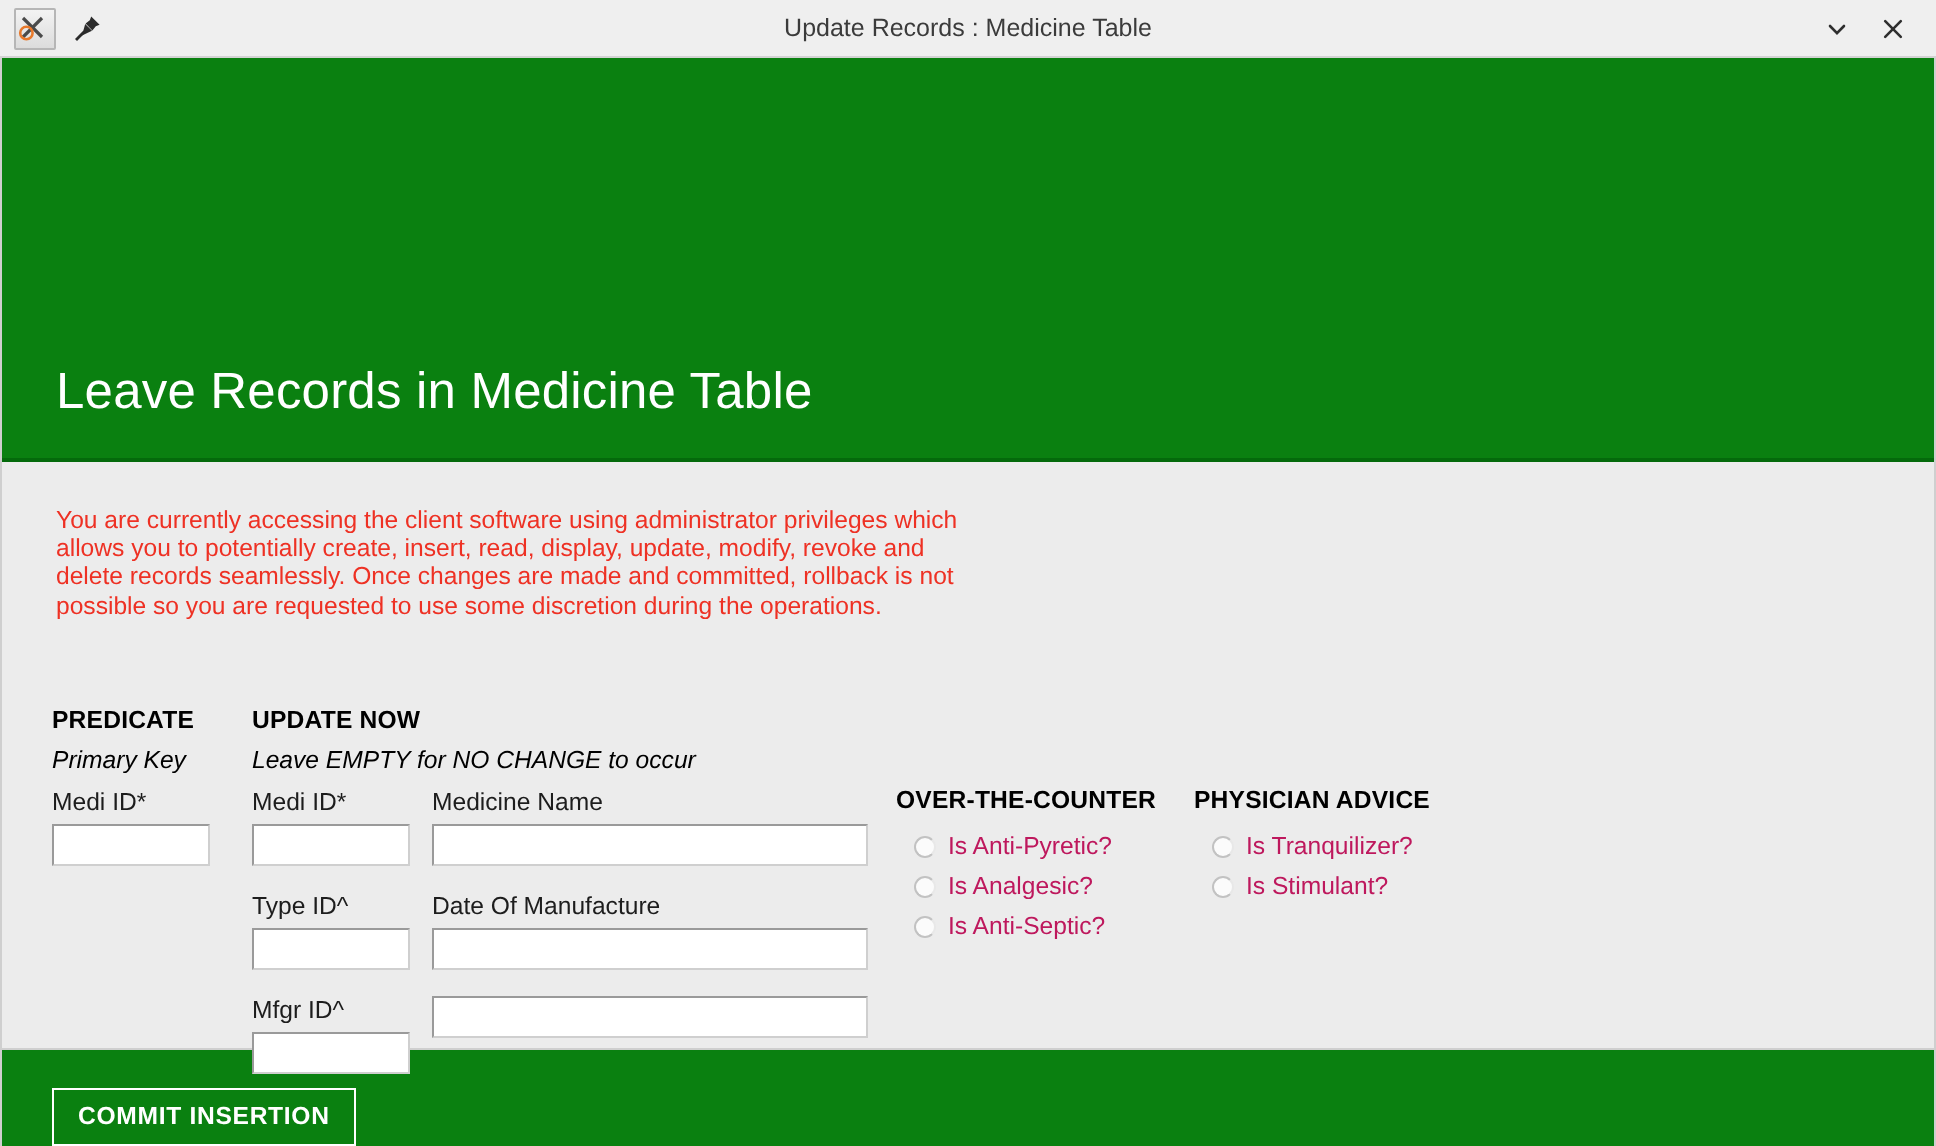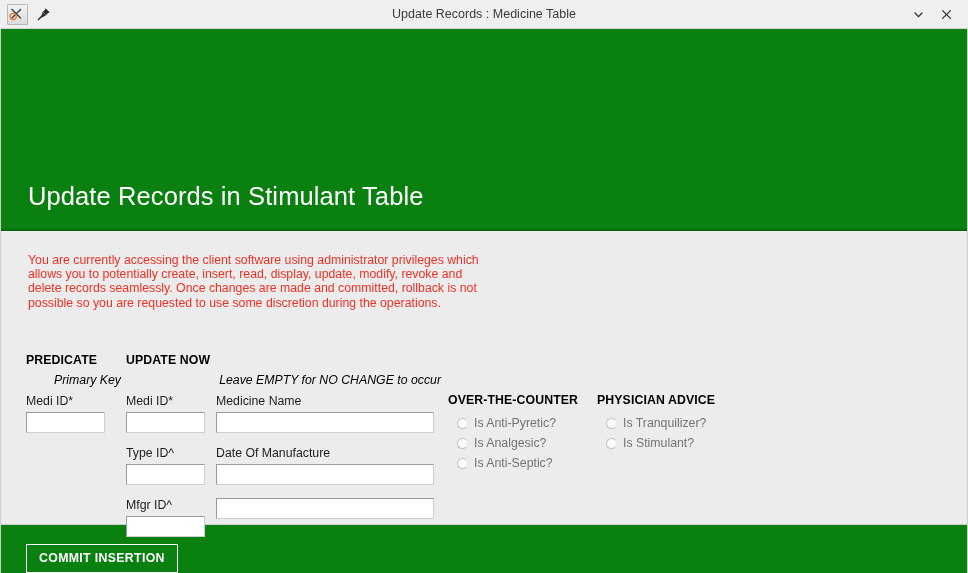--- a/index.html
+++ b/index.html
@@ -147,21 +147,20 @@
     line-height: 14px;
     white-space: nowrap;
   }
   .sect-sub {
     font-size: 12.3px;
     font-style: italic;
     color: #000;
     margin-top: 6px;
     line-height: 14px;
     white-space: nowrap;
-    text-align: right;
   }
   .field-label {
     font-size: 12.3px;
     color: #1d1d1d;
     line-height: 14px;
     white-space: nowrap;
   }
 
   .txt {
     display: block;
@@ -198,21 +197,21 @@
     border-radius: 50%;
     background: #fbfbfb;
     border: 1px solid #c2c2c2;
     border-right-color: #e8e8e8;
     box-sizing: border-box;
     margin-right: 6px;
     position: relative;
   }
   .radio-label {
     font-size: 12.3px;
-    color: #737373;
+    color: #be185d;
     white-space: nowrap;
     line-height: 14px;
   }
   .radio-head { margin-bottom: 6px; }
 
   
   .footer {
     flex: 0 0 49px;
     background: #0a8010;
     border-top: 1px solid #cfcfcf;
@@ -268,21 +267,21 @@
           <path d="M2.6 2.6 L10.4 10.4" stroke="#2e2e2e" stroke-width="1.3" stroke-linecap="round"></path>
           <path d="M10.4 2.6 L2.6 10.4" stroke="#2e2e2e" stroke-width="1.3" stroke-linecap="round"></path>
         </svg>
       </span>
     </div>
   </div>
 
   <div class="frame">
 
     <div class="banner">
-      <div class="banner-title">Update Records in Stimulant Table</div>
+      <div class="banner-title">Leave Records in Medicine Table</div>
     </div>
 
     <div class="content">
 
       <div class="warning">You are currently accessing the client software using administrator privileges which allows you to potentially create, insert, read, display, update, modify, revoke and delete records seamlessly. Once changes are made and committed, rollback is not possible so you are requested to use some discretion during the operations.</div>
 
       <div class="form-area">
 
         <div class="col col-predicate">
           <div class="sect-head">PREDICATE</div>

